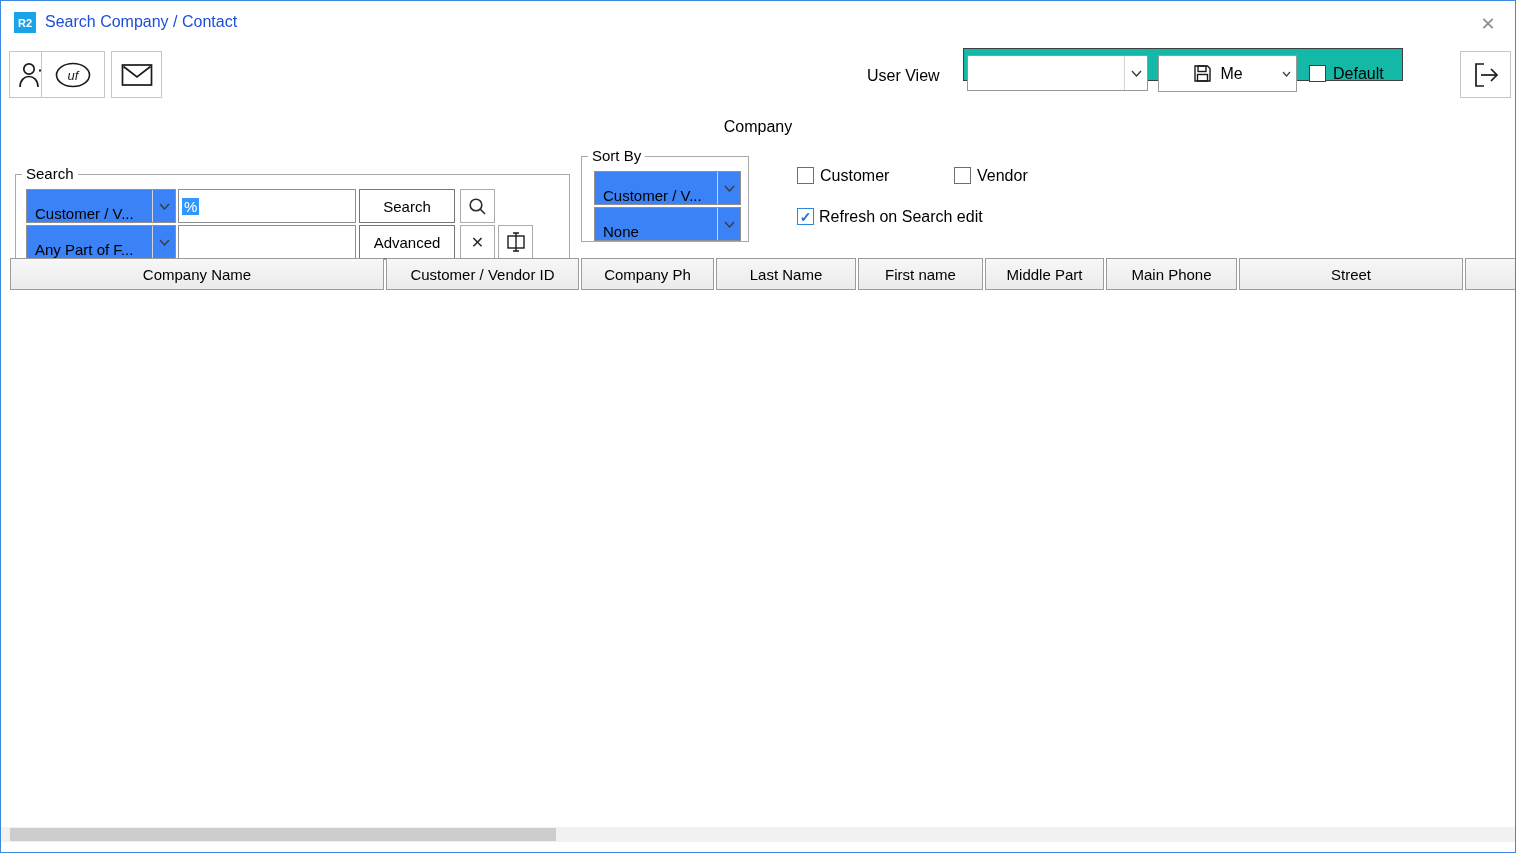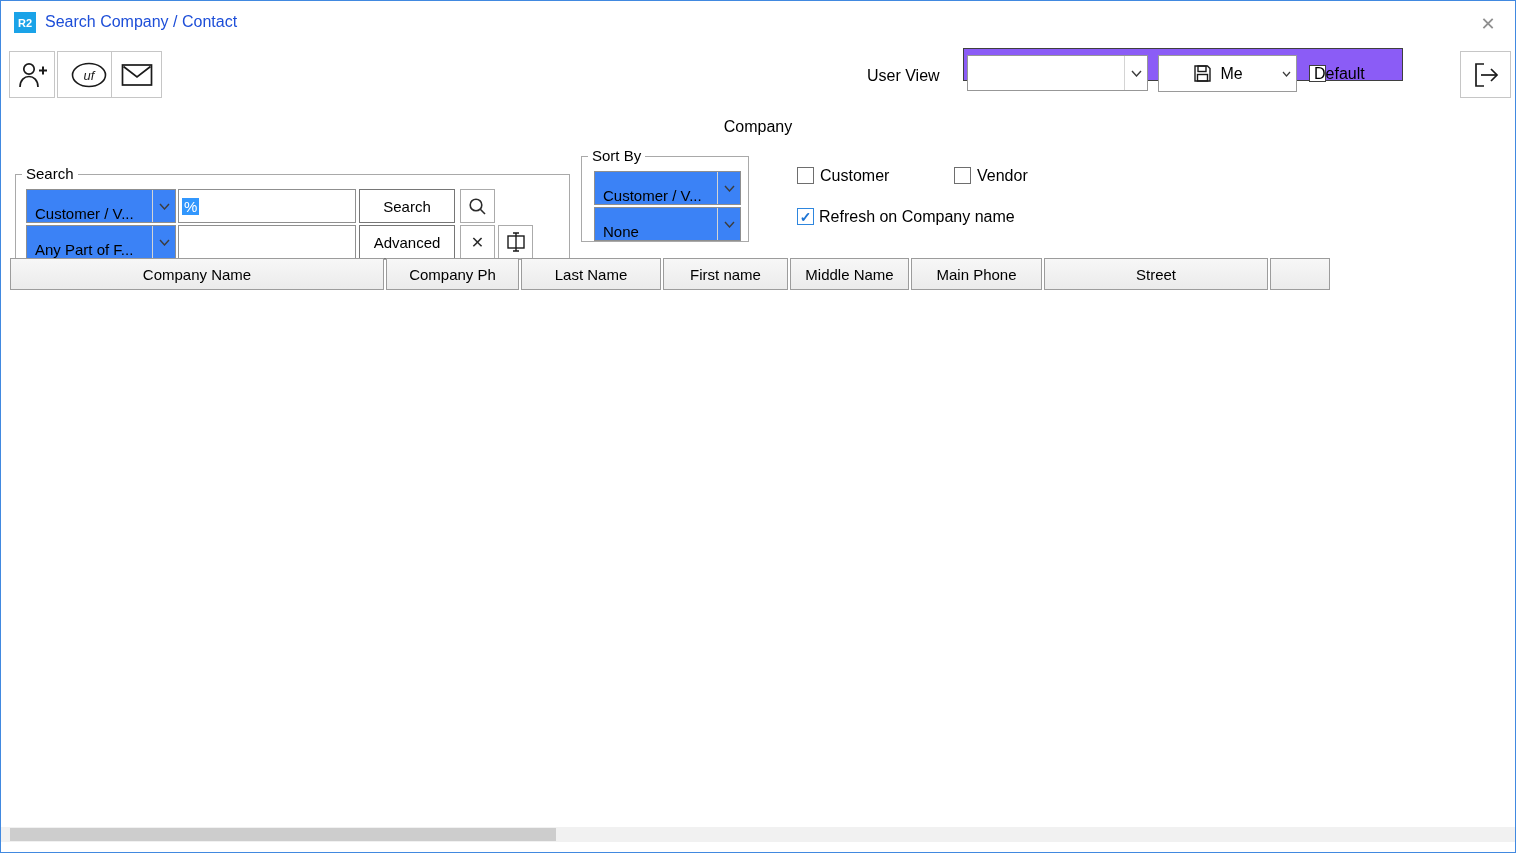--- a/index.html
+++ b/index.html
@@ -11,42 +11,42 @@
   .logo{position:absolute;left:13px;top:11px;width:22px;height:21px;background:#1aa3e8;border-radius:0;
         color:#fff;font-size:11px;font-weight:bold;display:flex;align-items:center;justify-content:center;}
   .title{position:absolute;left:44px;top:12px;font-size:16px;color:#1d4ed8;}
   .close-btn{position:absolute;right:13px;top:9px;width:28px;height:28px;display:flex;align-items:center;
              justify-content:center;font-size:18px;color:#909090;cursor:pointer;}
 
   
   .tool-btn{position:absolute;top:50px;height:47px;background:#fff;border:1px solid #c6c6c6;
             display:flex;align-items:center;justify-content:center;box-sizing:border-box;cursor:pointer;}
   .tb1{left:8px;width:46px;}
-  .tb2{left:56px;width:64px;}
+  .tb2{left:40px;width:64px;}
   .tb3{left:110px;width:51px;}
 
   .uv-label{position:absolute;left:866px;top:66px;font-size:16px;}
   .view-group{position:absolute;left:962px;top:47px;width:440px;height:33px;border:1px solid #3f3f3f;
-              background:#8b5cf6;box-sizing:border-box;}
+              background:#14b8a6;box-sizing:border-box;}
   .uv-combo{position:absolute;left:3px;top:6px;width:181px;height:36px;border:1px solid #979797;background:#fff;
             box-sizing:border-box;font-size:15px;display:flex;align-items:center;padding-left:8px;cursor:pointer;}
   .combo-chev{position:absolute;right:0;top:0;bottom:0;width:22px;border-left:1px solid #d4d4d4;
               display:flex;align-items:center;justify-content:center;}
   .me-btn{position:absolute;left:194px;top:6px;width:120px;height:37px;border:1px solid #9a9a9a;background:#fff;
           box-sizing:border-box;display:flex;align-items:center;justify-content:center;gap:8px;font-size:16px;cursor:pointer;}
   .me-chev{position:absolute;left:313px;top:6px;width:20px;height:37px;border:1px solid #9a9a9a;border-left:none;
            background:#fff;box-sizing:border-box;display:flex;align-items:center;justify-content:center;cursor:pointer;}
 
   .cb{position:absolute;width:17px;height:17px;border:1px solid #6e6e6e;background:#fff;box-sizing:border-box;
       display:flex;align-items:center;justify-content:center;cursor:pointer;}
   .cb.checked{border-color:#2e86de;}
   .cb.checked .check{color:#1d74d4;font-weight:bold;font-size:14px;line-height:14px;}
   .cb-label{position:absolute;font-size:16px;line-height:19px;}
   .default-cb{left:345px;top:16px;border-color:#3f3f3f;}
-  .default-label{left:350px;top:15px;}
+  .default-label{left:369px;top:15px;}
 
   .exit-btn{position:absolute;left:1459px;top:50px;width:51px;height:47px;border:1px solid #c6c6c6;background:#fff;
             box-sizing:border-box;display:flex;align-items:center;justify-content:center;cursor:pointer;}
 
   .company-label{position:absolute;left:0;right:0;top:117px;text-align:center;font-size:16px;}
 
   
   .group{position:absolute;border:1px solid #a9a9a9;background:#fff;box-sizing:border-box;}
   .legend{position:absolute;top:-10px;left:6px;background:#fff;padding:0 4px;font-size:15px;}
   .search-group{left:14px;top:173px;width:555px;height:86px;}
@@ -234,28 +234,29 @@
 
   <div class="cb" style="left:796px;top:166px"></div>
   <div class="cb-label" style="left:819px;top:165px">Customer</div>
 
   <div class="cb" style="left:953px;top:166px"></div>
   <div class="cb-label" style="left:976px;top:165px">Vendor</div>
 
   <div class="cb checked" style="left:796px;top:207px">
     <span class="check">✓</span>
   </div>
-  <div class="cb-label" style="left:818px;top:206px">Refresh on Company name</div>
+  <div class="cb-label" style="left:818px;top:206px">Refresh on Search edit</div>
 
   <div class="thead">
     <div class="th" style="width:374px">Company Name</div>
+    <div class="th" style="width:193px">Customer / Vendor ID</div>
     <div class="th" style="width:133px">Company Ph</div>
     <div class="th" style="width:140px">Last Name</div>
     <div class="th" style="width:125px">First name</div>
-    <div class="th" style="width:119px">Middle Name</div>
+    <div class="th" style="width:119px">Middle Part</div>
     <div class="th" style="width:131px">Main Phone</div>
     <div class="th" style="width:224px">Street</div>
     <div class="th" style="width:60px"></div>
   </div>
 
   <div class="tbody"></div>
 
   <div class="hscroll">
     <div class="hthumb"></div>
   </div>

